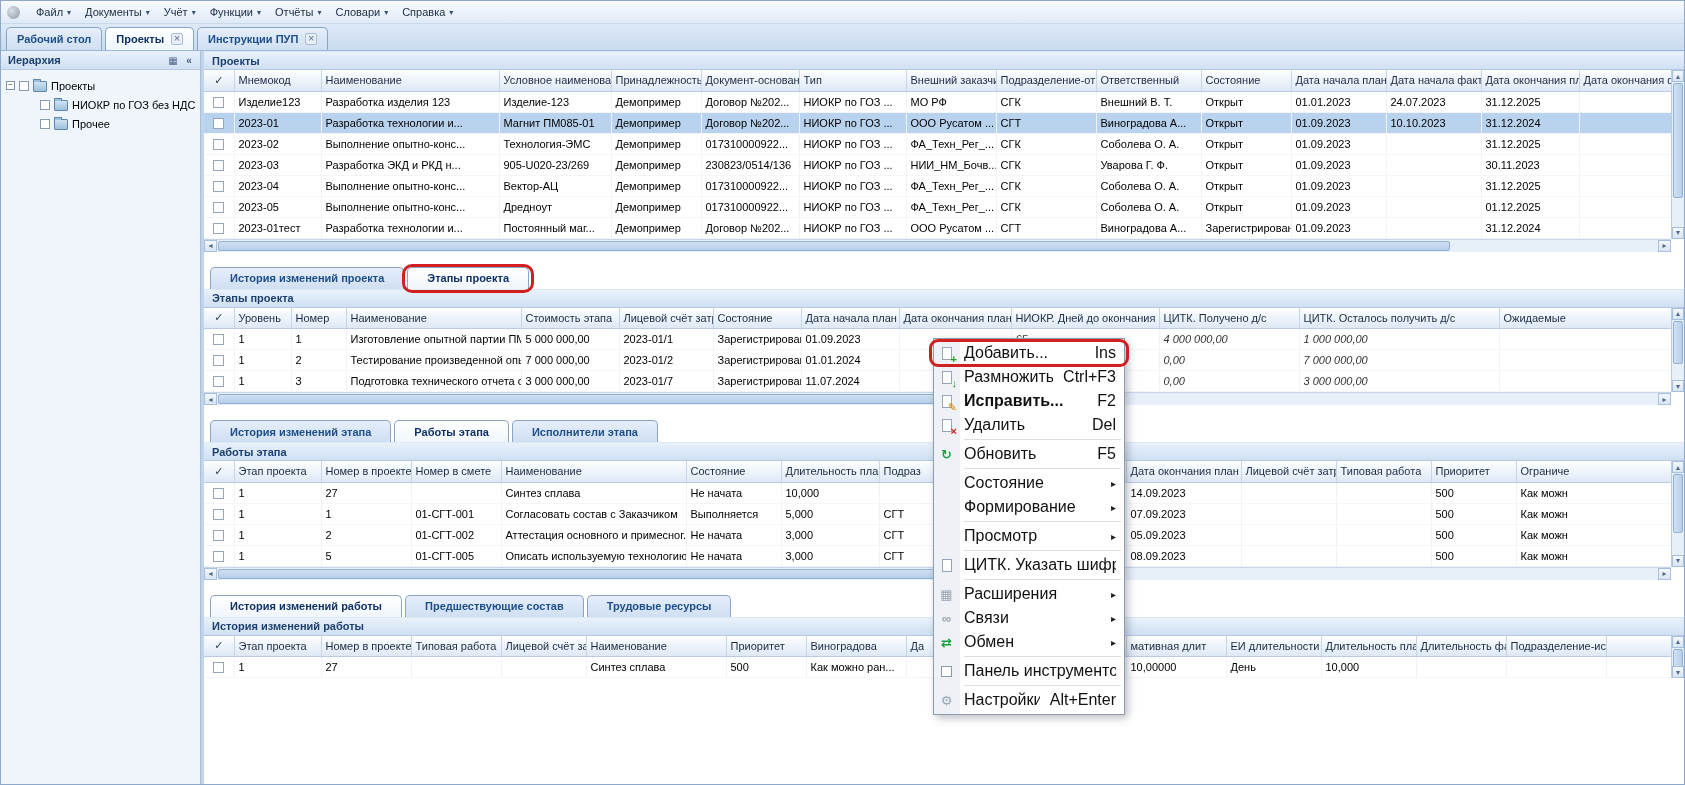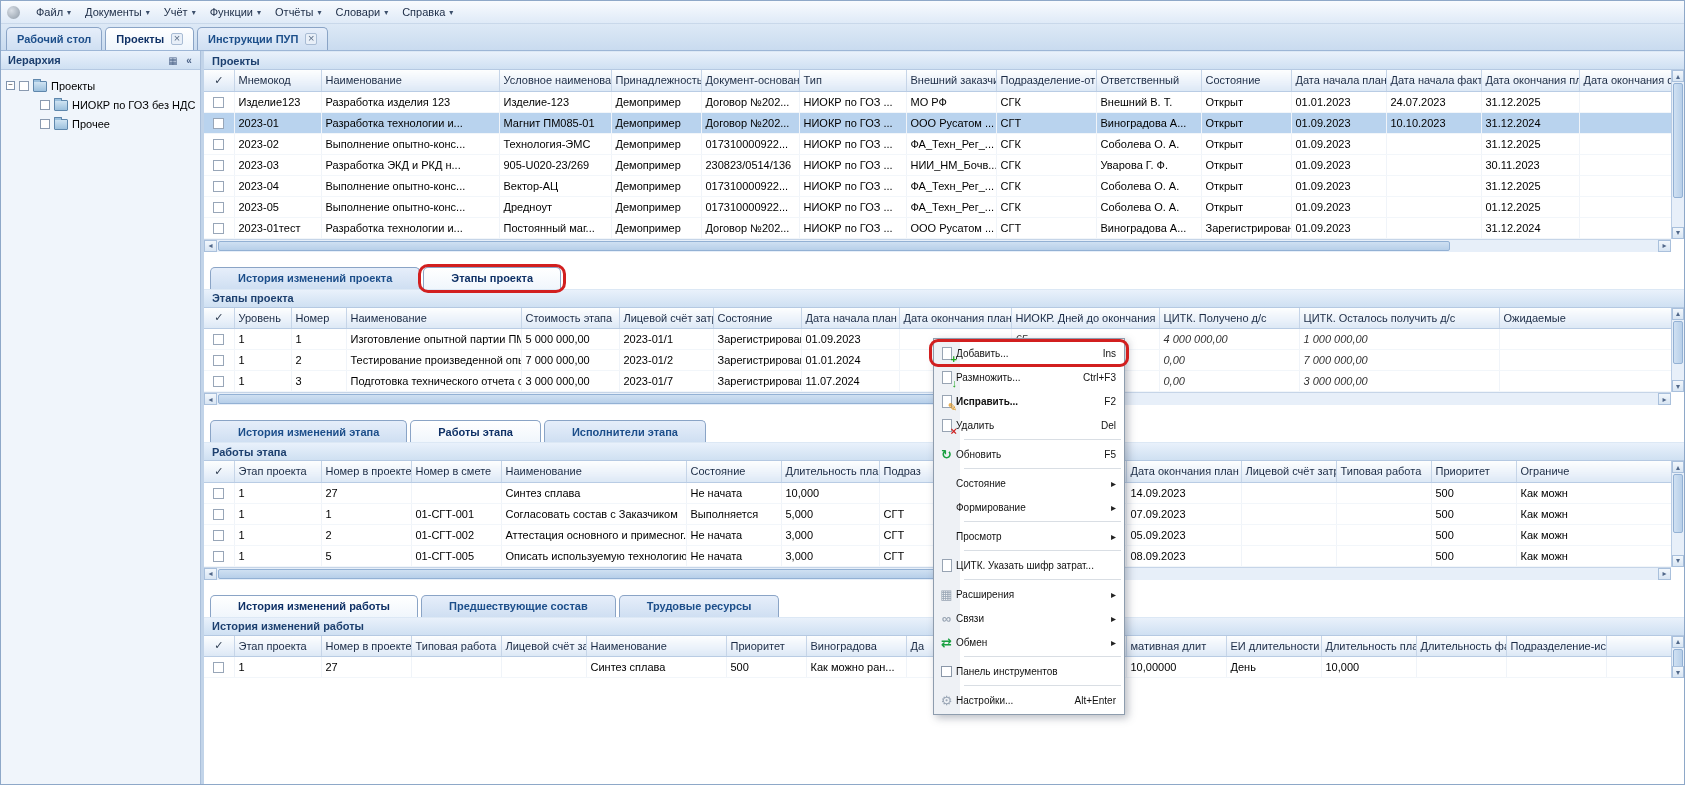--- a/index.html
+++ b/index.html
@@ -77,37 +77,37 @@
     border:1px solid #93b1d4;border-radius:2px}
   .hscroll{position:relative;height:13px;background:#e7eff9;border-top:1px solid #c6d5e8;margin-right:13px;flex:none}
   .hscroll .sb-btn{top:0;bottom:0;width:13px}
   .hscroll .sb-left{left:0}
   .hscroll .sb-right{right:0}
   .hthumb{position:absolute;top:1px;bottom:1px;left:14px;background:linear-gradient(#cfe0f2,#b7cfe9);
     border:1px solid #93b1d4;border-radius:2px}
 
   
   .tabstrip{padding:11px 0 0 6px;height:37px;display:flex;gap:3px;align-items:flex-end;background:#fff;flex:none}
-  .stab{position:relative;display:inline-flex;align-items:center;height:22px;padding:0 27px;border:1px solid #8aa4c6;border-bottom:none;
+  .stab{position:relative;display:inline-flex;align-items:center;height:22px;padding:0 19px;border:1px solid #8aa4c6;border-bottom:none;
     border-radius:5px 5px 0 0;background:linear-gradient(#e6eefa,#cfdff2);color:var(--tabtext);font-weight:bold;white-space:nowrap}
   .stab.active{background:linear-gradient(#ffffff,#f0f6fc);color:#0f3166}
 
   
   .context-menu{position:absolute;left:932px;top:337px;width:192px;padding:2px 0;z-index:50;
     background:linear-gradient(90deg,#eef1f5 0,#eef1f5 26px,#fff 26px);
     border:1px solid #8e9dae;box-shadow:3px 3px 8px rgba(60,70,90,.35)}
   .cm-item{position:relative;height:24px;display:flex;align-items:center;padding:0 8px 0 3px;white-space:nowrap}
   .cm-item.b .cm-label{font-weight:bold}
   .cm-icon{width:19px;height:17px;position:relative;display:inline-flex;align-items:center;justify-content:center;flex:none}
   .cm-doc{width:10px;height:13px;background:#fff;border:1px solid #98a4b3;display:inline-block}
   .cm-ov{position:absolute;right:-1px;bottom:-3px;font-weight:bold;font-size:11px;line-height:11px}
   .cm-gl{font-size:13px;font-weight:bold;line-height:13px}
   .cm-box{width:11px;height:11px;border:1px solid #8a97a8;background:#fff;display:inline-block}
-  .cm-label{color:#111;font-size:10px;overflow:hidden}
-  .cm-short{margin-left:auto;font-size:10px;color:#111;padding-left:10px}
+  .cm-label{margin-left:8px;color:#111;font-size:16px;overflow:hidden}
+  .cm-short{margin-left:auto;font-size:16px;color:#111;padding-left:10px}
   .cm-arrow{margin-left:auto;font-size:10px;color:#222}
   .cm-sep{height:1px;background:#d9dee4;margin:2px 3px 2px 30px}
 
   
   .ann-ring{position:absolute;pointer-events:none;border:3px solid var(--ann);border-radius:9px;z-index:60}
   .ring-menu{inset:-2px -5px}
   .ring-tab{inset:-4px -6px;border-radius:10px}
 </style>
 </head>
 <body>

